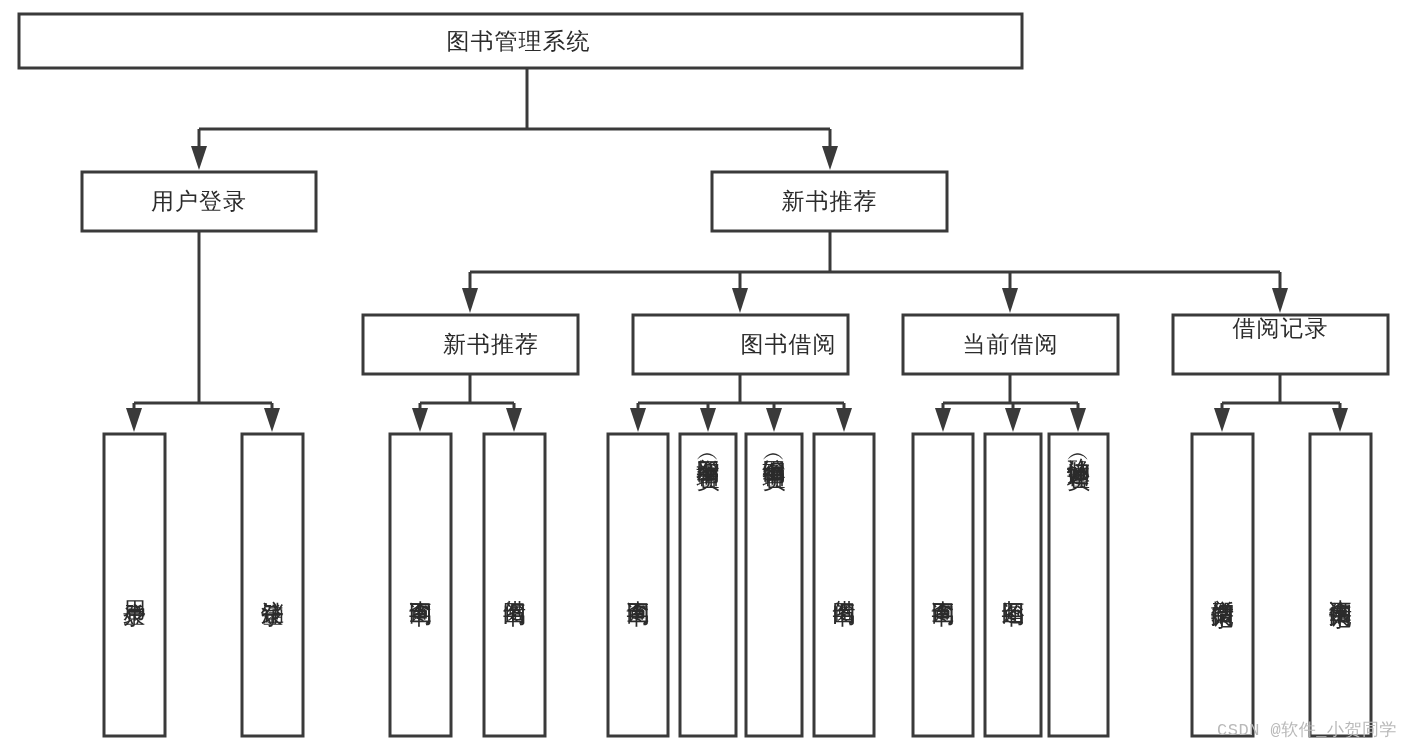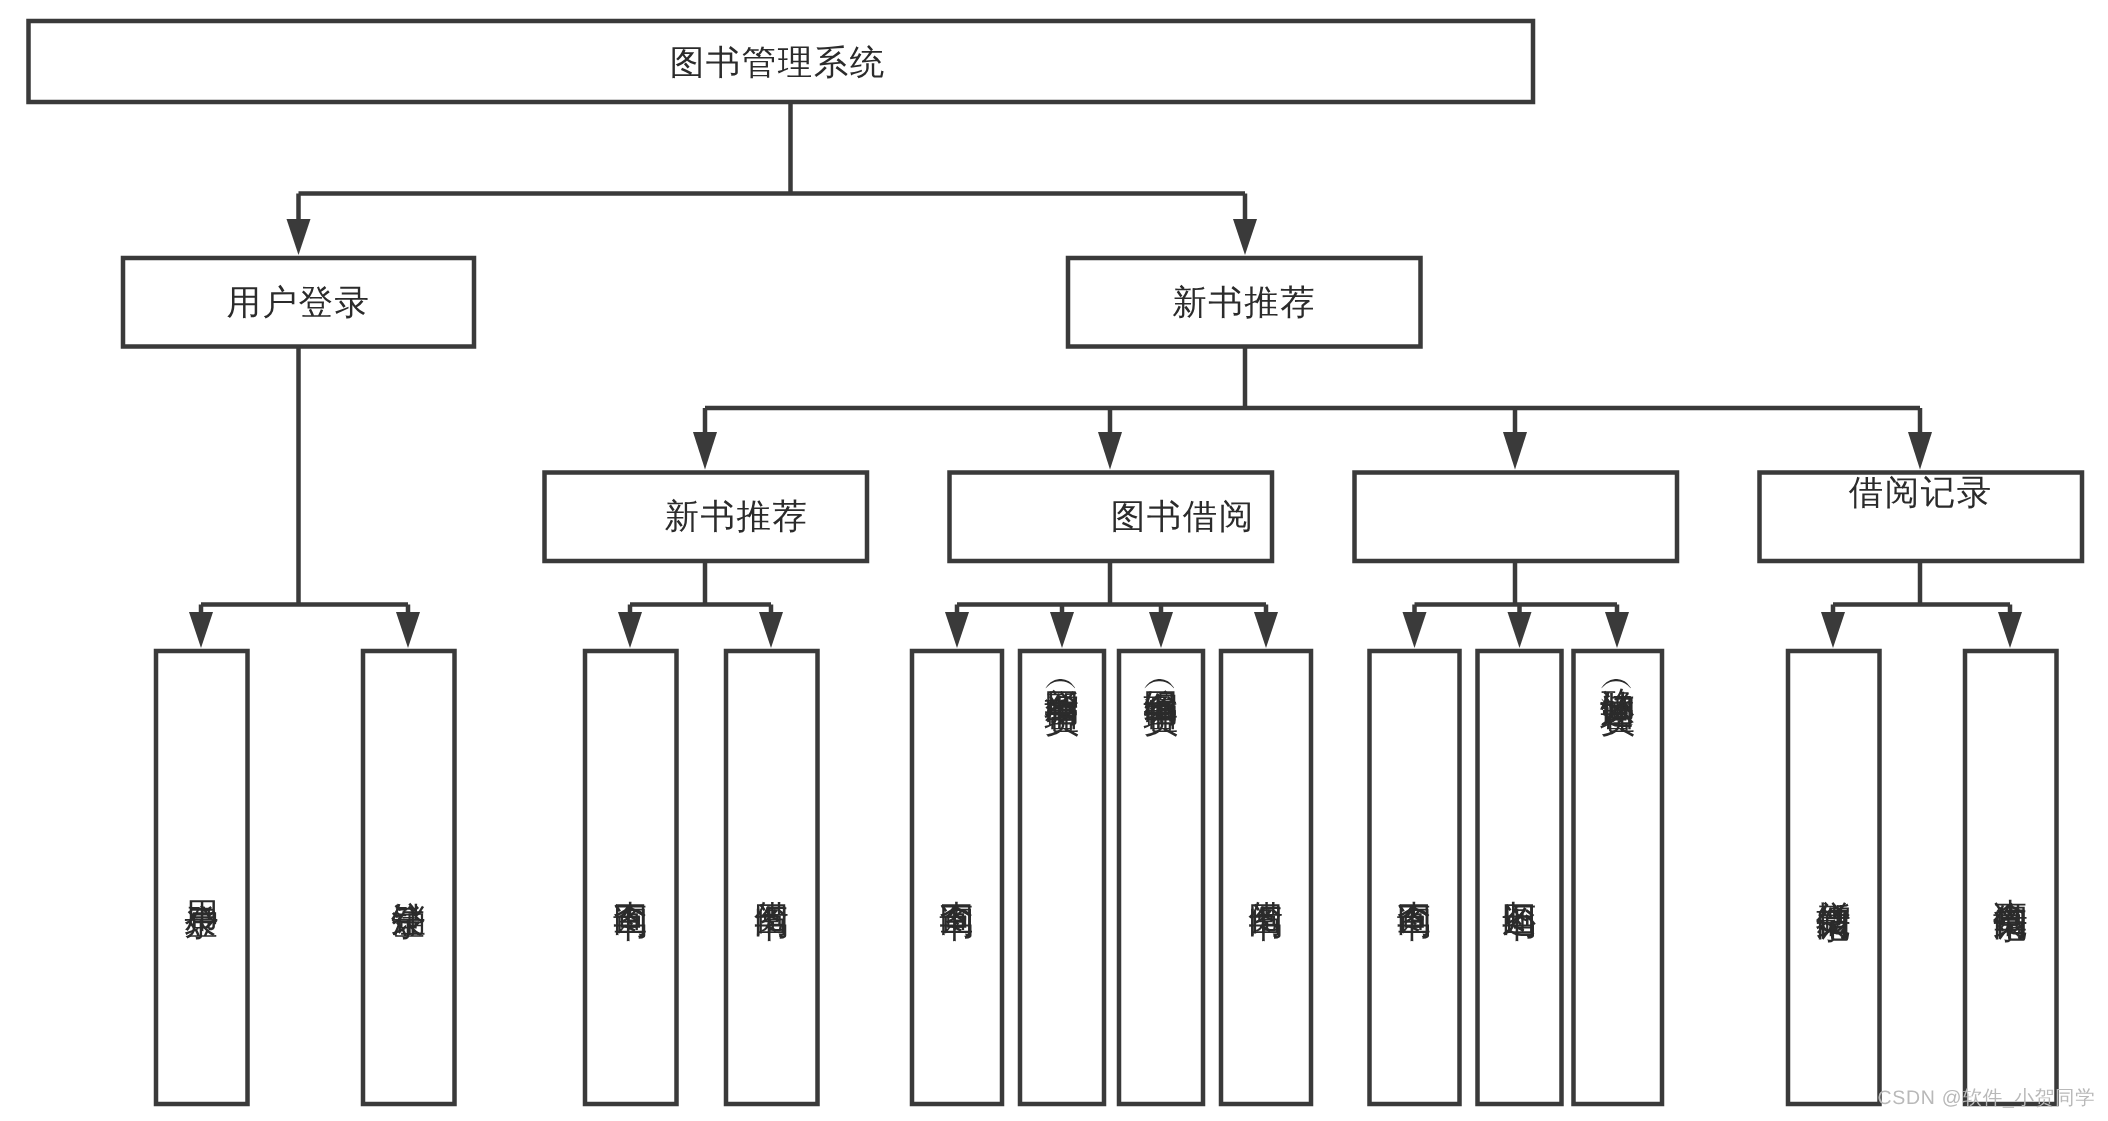--- a/index.html
+++ b/index.html
@@ -69,22 +69,22 @@
     font-family: "Liberation Sans", "DejaVu Sans", sans-serif;
     font-size: 23px;
     color: #2b2b2b;
     letter-spacing: 1px;
     white-space: nowrap;
   }
   #watermark {
     position: absolute;
     right: 8px;
     bottom: 6px;
-    font-family: Liberation Sans, sans-serif;
-    font-size: 13px;
+    font-family: Liberation Mono, monospace;
+    font-size: 17px;
     color: #b9b9b9;
     white-space: nowrap;
     letter-spacing: 0.5px;
   }
 </style>
 </head>
 <body>
 
 <div id="diagram-root">
 
@@ -190,20 +190,23 @@
   <div class="hlabel-wrap" style="left:712px; top:172px; width:235px; height:59px;">
     <span class="hlabel-text">新书推荐</span>
   </div>
 
   <div class="hlabel-wrap" style="left:363px; top:315px; width:256px; height:59px;">
     <span class="hlabel-text">新书推荐</span>
   </div>
   <div class="hlabel-wrap" style="left:633px; top:315px; width:215px; height:59px;margin-left:48px;">
     <span class="hlabel-text">图书借阅</span>
   </div>
+  <div class="hlabel-wrap" style="left:903px; top:315px; width:215px; height:59px;">
+    <span class="hlabel-text">当前借阅</span>
+  </div>
   <div class="hlabel-wrap" style="left:1173px; top:297px; width:215px; height:63px;">
     <span class="hlabel-text">借阅记录</span>
   </div>
 
   <div class="vlabel-wrap" style="left:104px; top:434px; width:61px; height:302px;">
     <span class="vlabel-text">用户登录</span>
   </div>
   <div class="vlabel-wrap" style="left:242px; top:434px; width:61px; height:302px;">
     <span class="vlabel-text">注销登录</span>
   </div>

